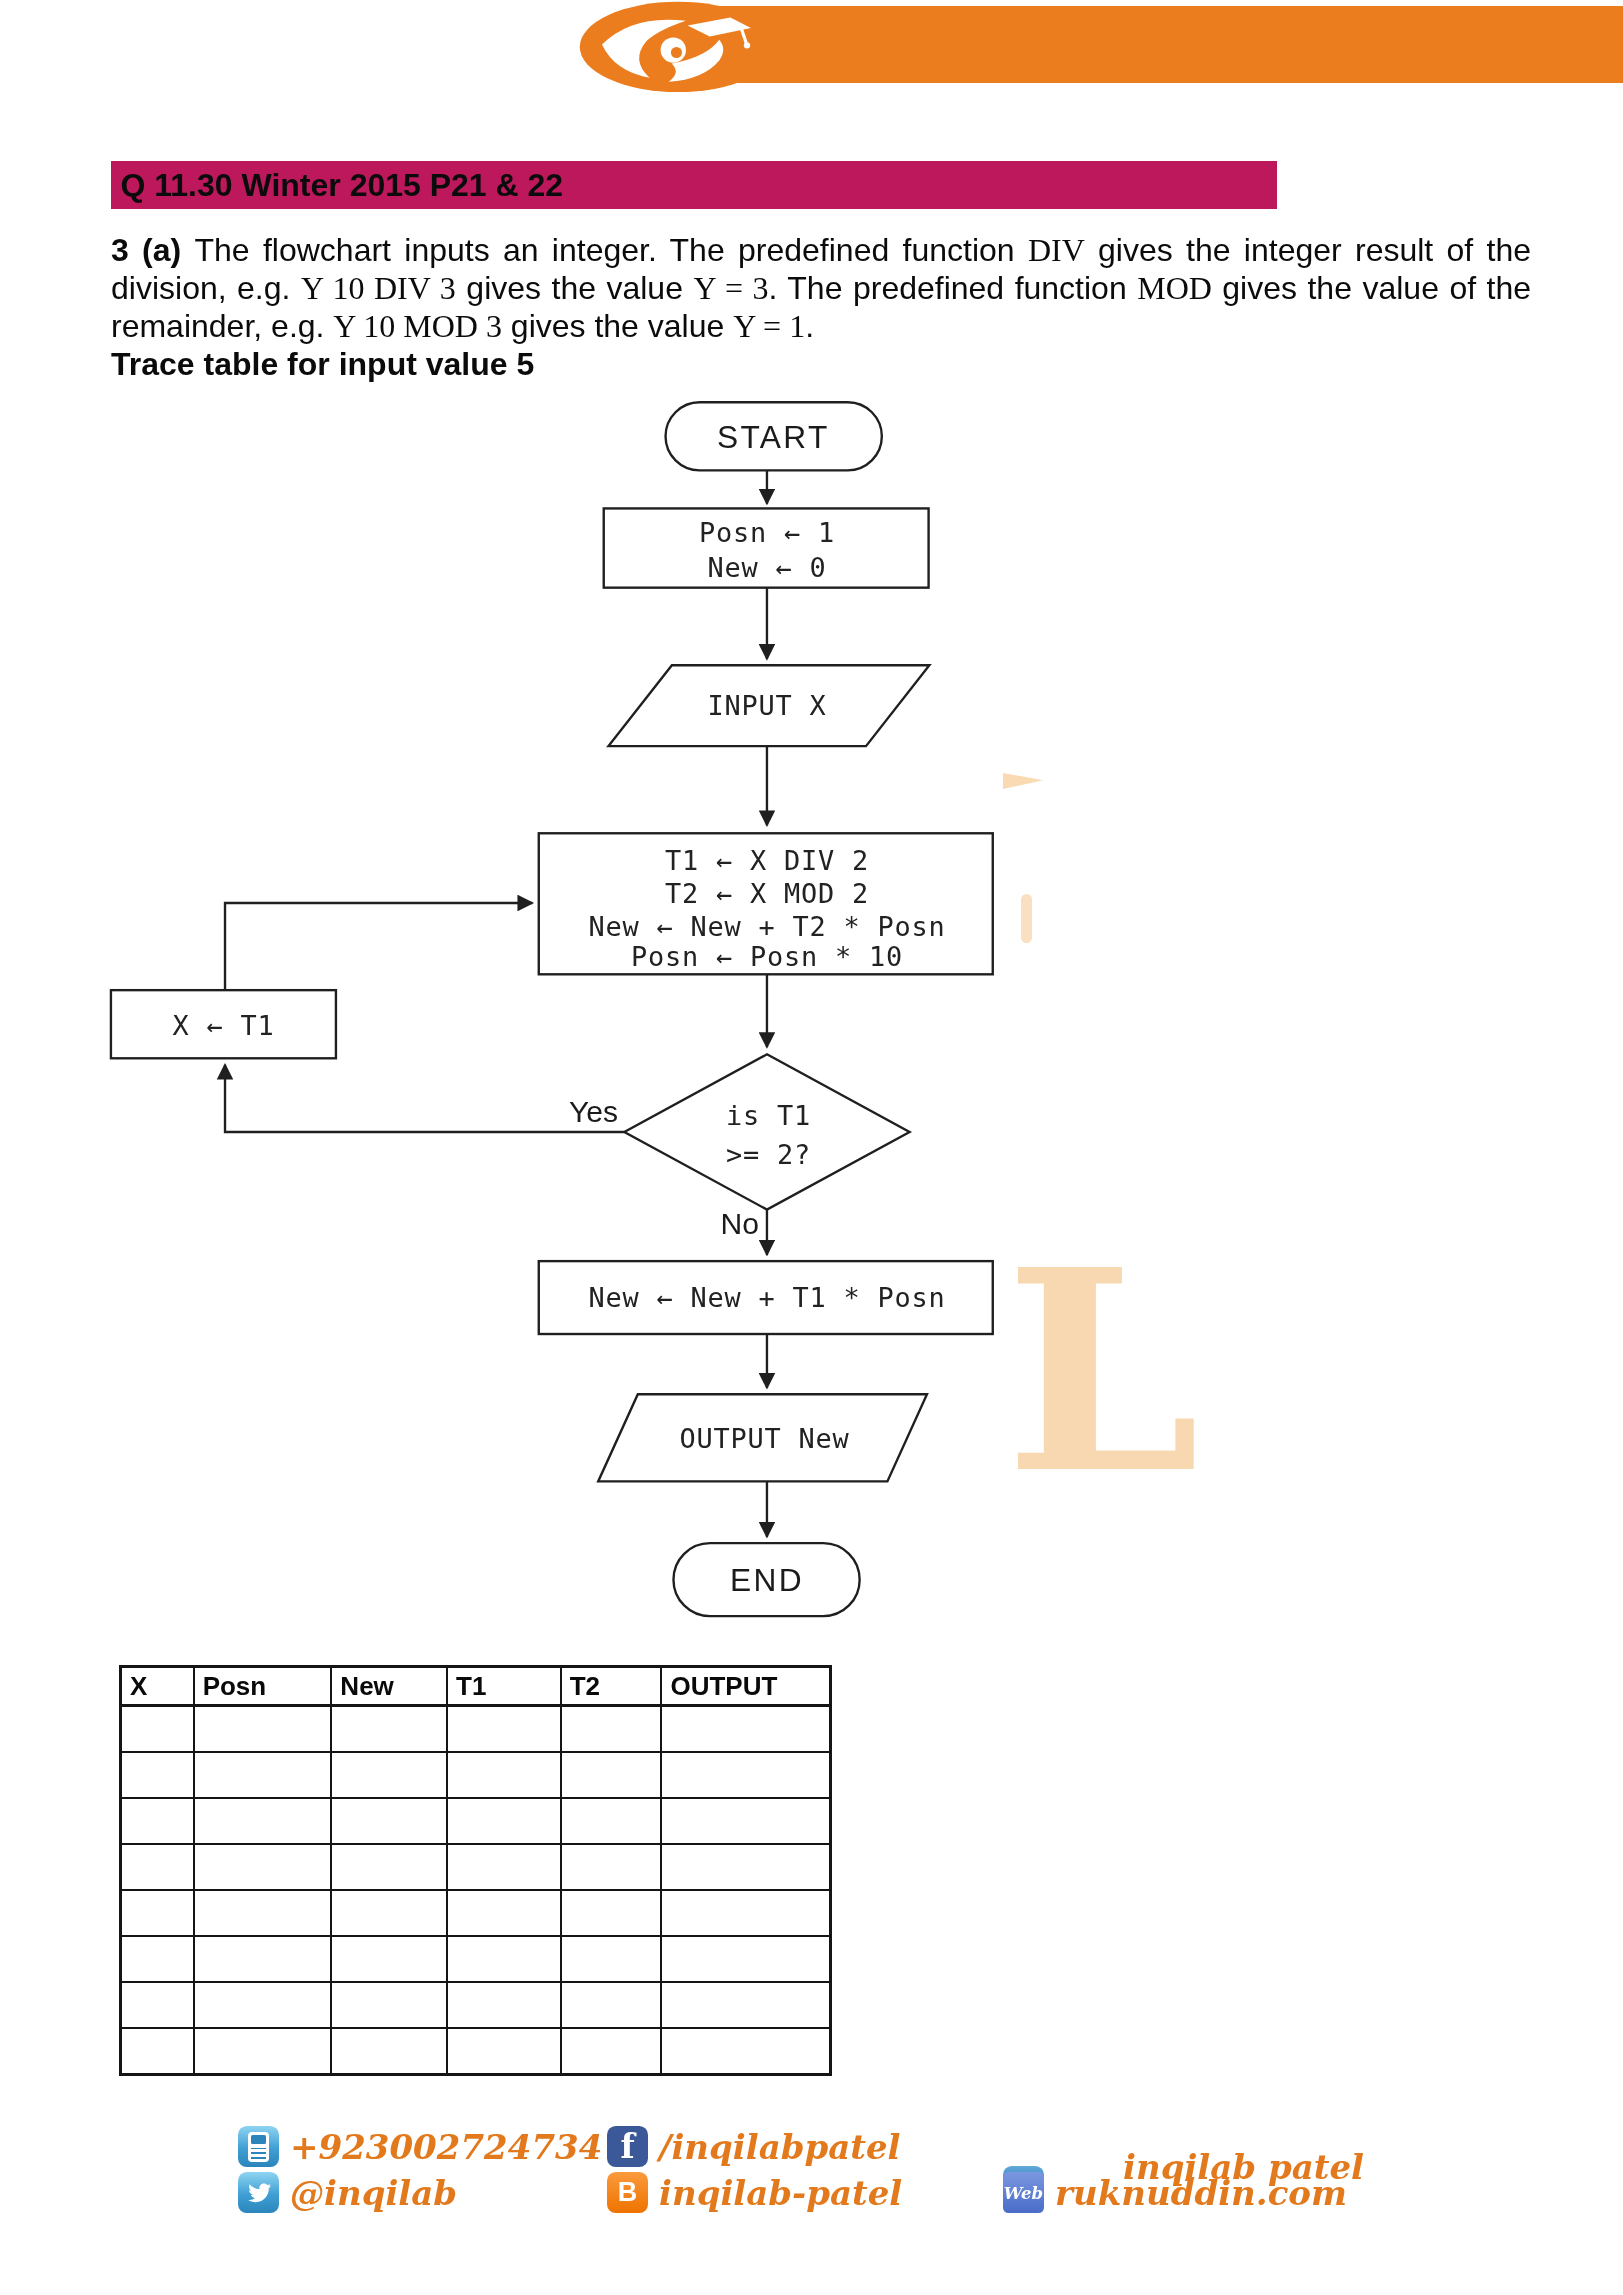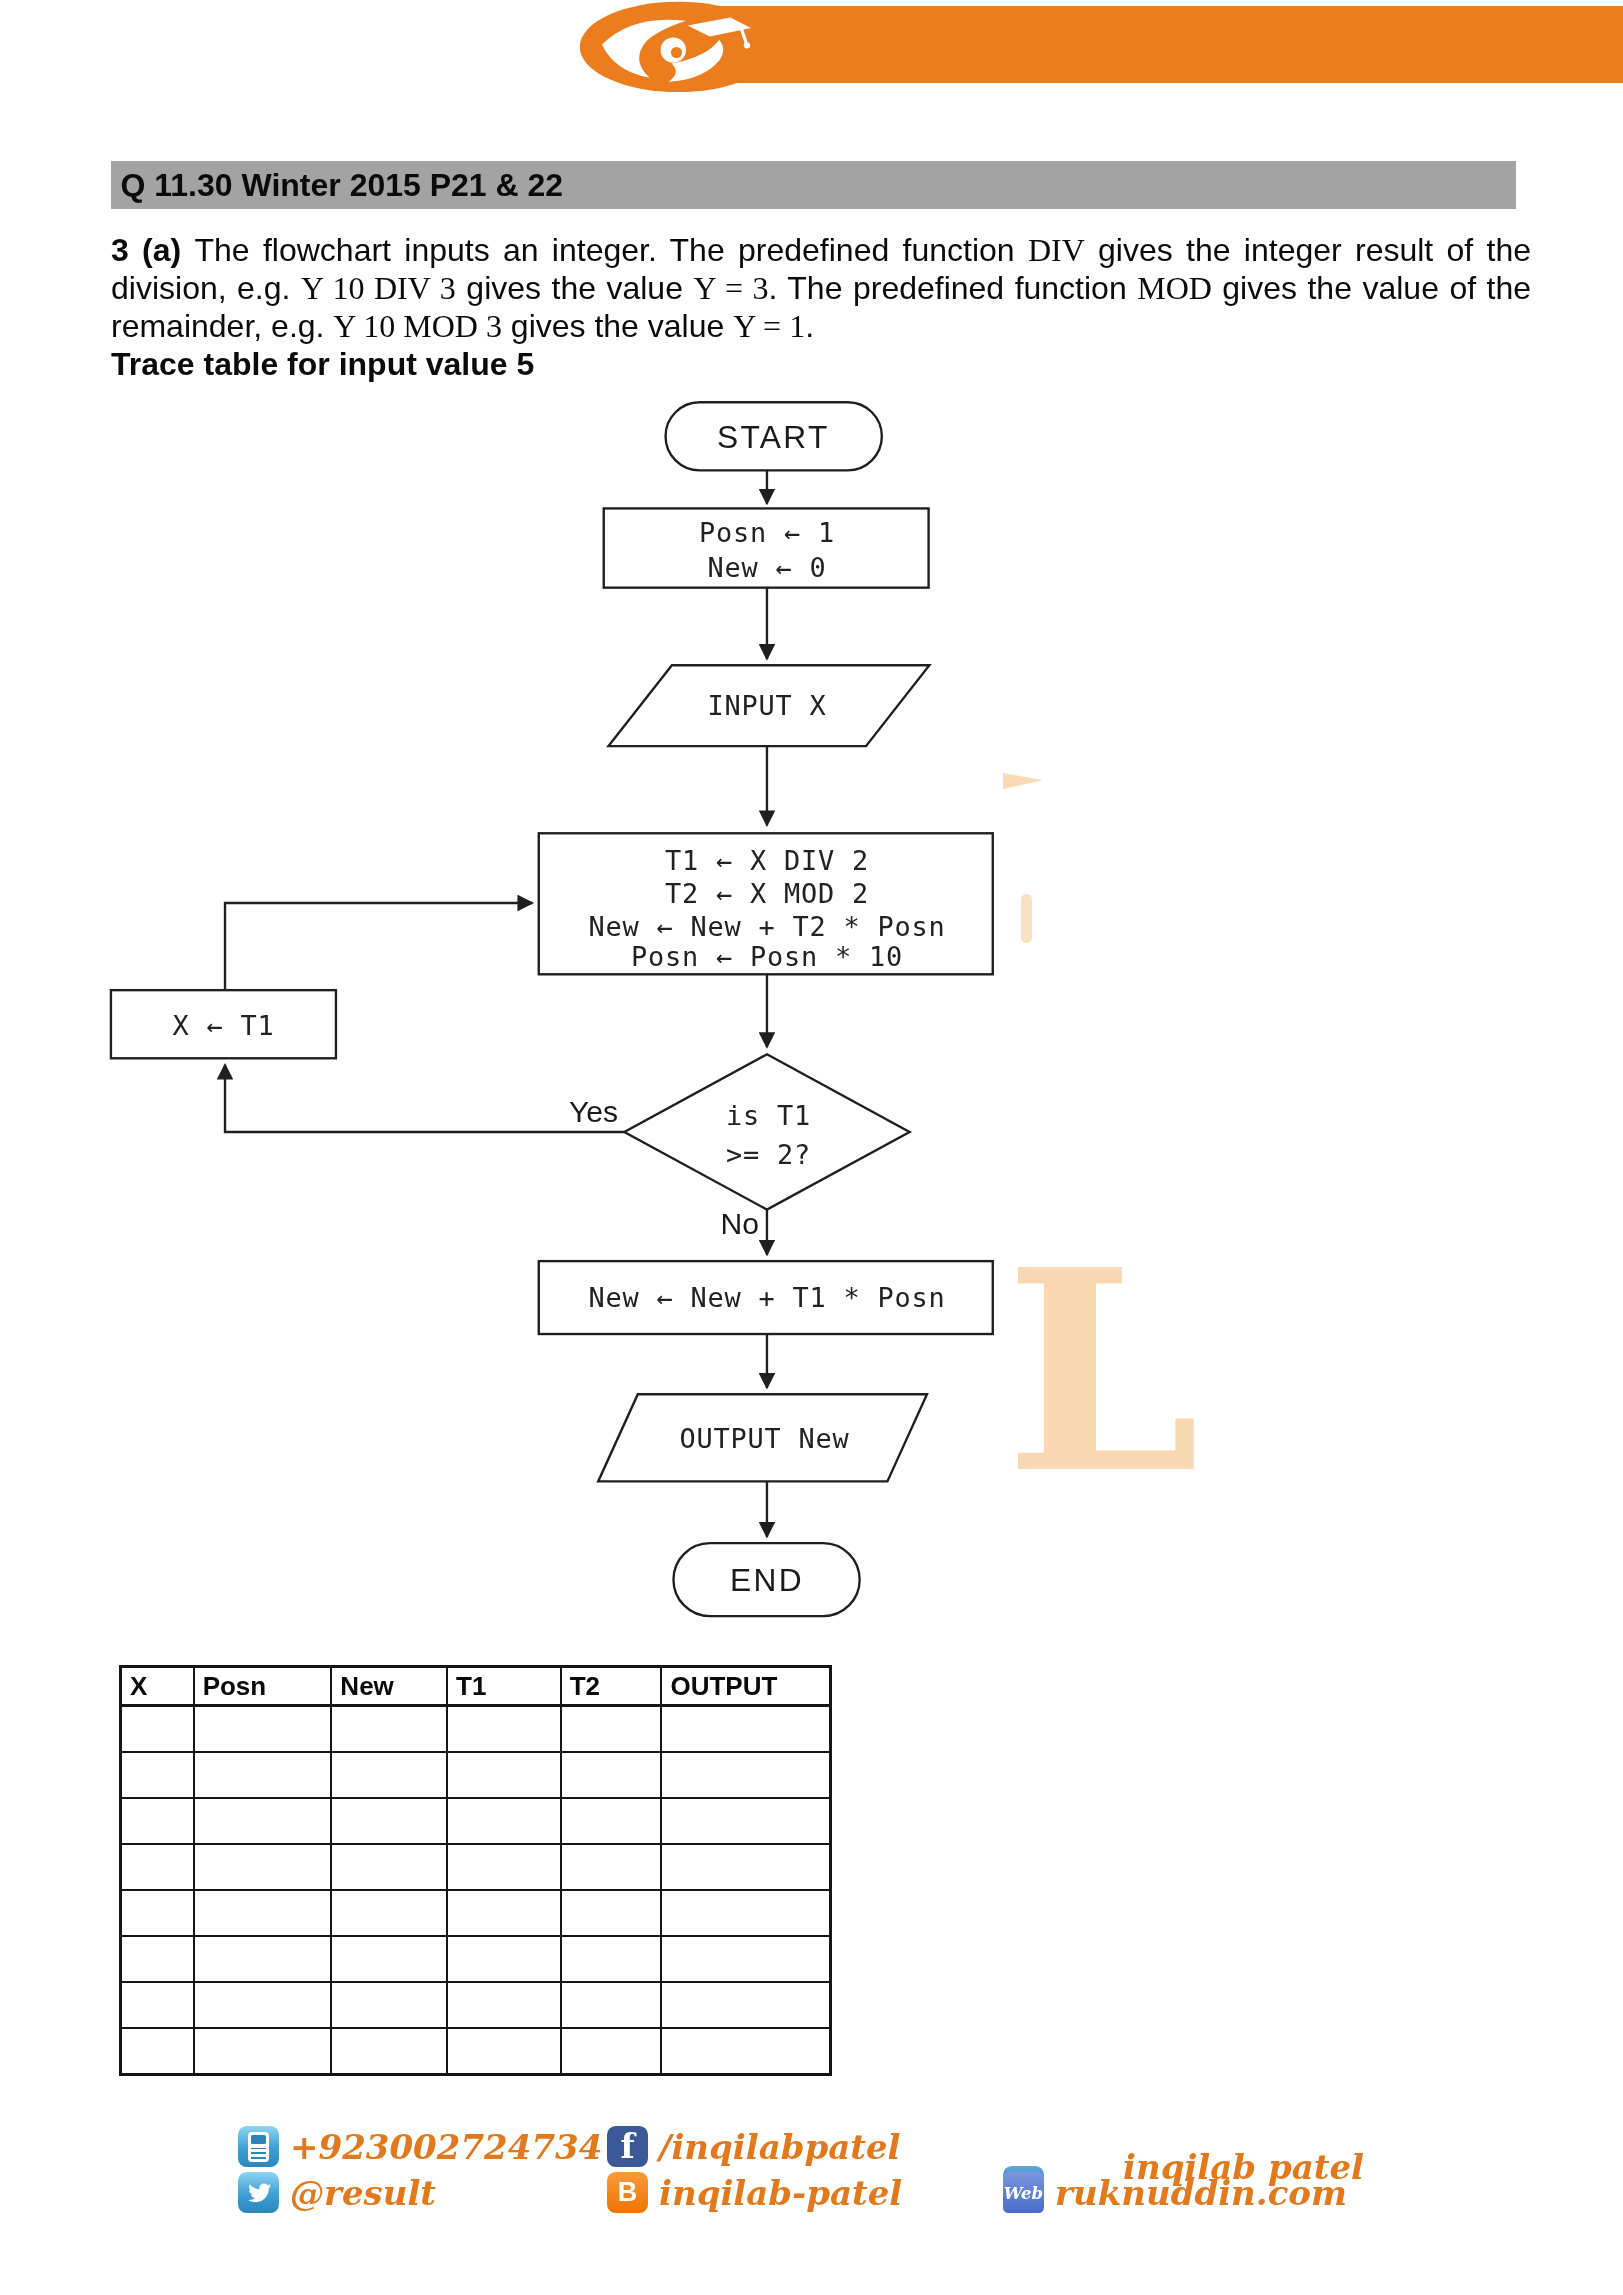--- a/index.html
+++ b/index.html
@@ -6,21 +6,21 @@
   #page{position:relative;width:1623px;height:2295px;background:#ffffff;overflow:hidden;
         font-family:"Liberation Sans",sans-serif;color:#111;}
 
   
   #banner-bar{position:absolute;left:679px;top:6.3px;right:0;height:77px;background:#EC7D1E;border-radius:24px 0 0 24px;}
   #logo-svg{position:absolute;left:575px;top:0px;width:214px;height:97px;}
   #banner-title{position:absolute;left:793px;top:19px;width:824px;text-align:center;
     font-family:"Liberation Serif",serif;font-weight:bold;font-size:45px;line-height:49px;color:#ffffff;letter-spacing:-0.8px;}
 
   
-  #qheading{position:absolute;left:111px;top:161px;width:1405px;height:48px;background:#a3a3a3;
+  #qheading{position:absolute;left:111px;top:161px;width:1166px;height:48px;background:#be185d;
     font-size:32px;font-weight:bold;line-height:48px;padding-left:9.5px;box-sizing:border-box;color:#0b0b0b;}
 
   
   #para{position:absolute;left:111px;top:231px;width:1420px;font-size:32px;line-height:38px;text-align:justify;color:#0b0b0b;}
   .seg-bold{font-weight:bold;margin-top:38px;}
   .seg-serif{font-family:Liberation Serif, serif;}
   #trace-note{font-weight:bold;text-align:left;}
 
   
   #flowchart{position:absolute;left:0;top:380px;width:1030px;height:1252px;}
@@ -250,21 +250,21 @@
     </div>
     <span class="f-text">inqilab patel</span>
   </div>
 
   <div class="f-item" style="left:238px;top:2172px;">
     <div class="f-icon ic-blue">
       <svg viewBox="0 0 32 32" width="32" height="32">
         <path fill="#ffffff" d="M28 8.6c-.8.4-1.7.7-2.6.8.9-.6 1.6-1.5 2-2.5-.9.5-1.9.9-2.9 1.1C23.6 7 22.3 6.4 21 6.4c-2.6 0-4.7 2.1-4.7 4.7 0 .4 0 .7.1 1.1-3.9-.2-7.4-2.1-9.7-4.9-.4.7-.6 1.5-.6 2.4 0 1.6.8 3.1 2.1 3.9-.8 0-1.5-.2-2.1-.6v.1c0 2.3 1.6 4.2 3.8 4.6-.4.1-.8.2-1.2.2-.3 0-.6 0-.9-.1.6 1.9 2.3 3.2 4.4 3.3-1.6 1.3-3.6 2-5.8 2h-1.1c2.1 1.3 4.6 2.1 7.2 2.1 8.6 0 13.3-7.2 13.3-13.4v-.6c.9-.7 1.7-1.5 2.2-2.6z"></path>
       </svg>
     </div>
-    <span class="f-text">@result</span>
+    <span class="f-text">@inqilab</span>
   </div>
 
   <div class="f-item" style="left:607px;top:2172px;">
     <div class="f-icon ic-blogger">
       <span class="ic-glyph-sans" style="font-size:27px;">B</span>
     </div>
     <span class="f-text">inqilab-patel</span>
   </div>
 
   <div class="f-item" style="left:1003px;top:2172px;">

